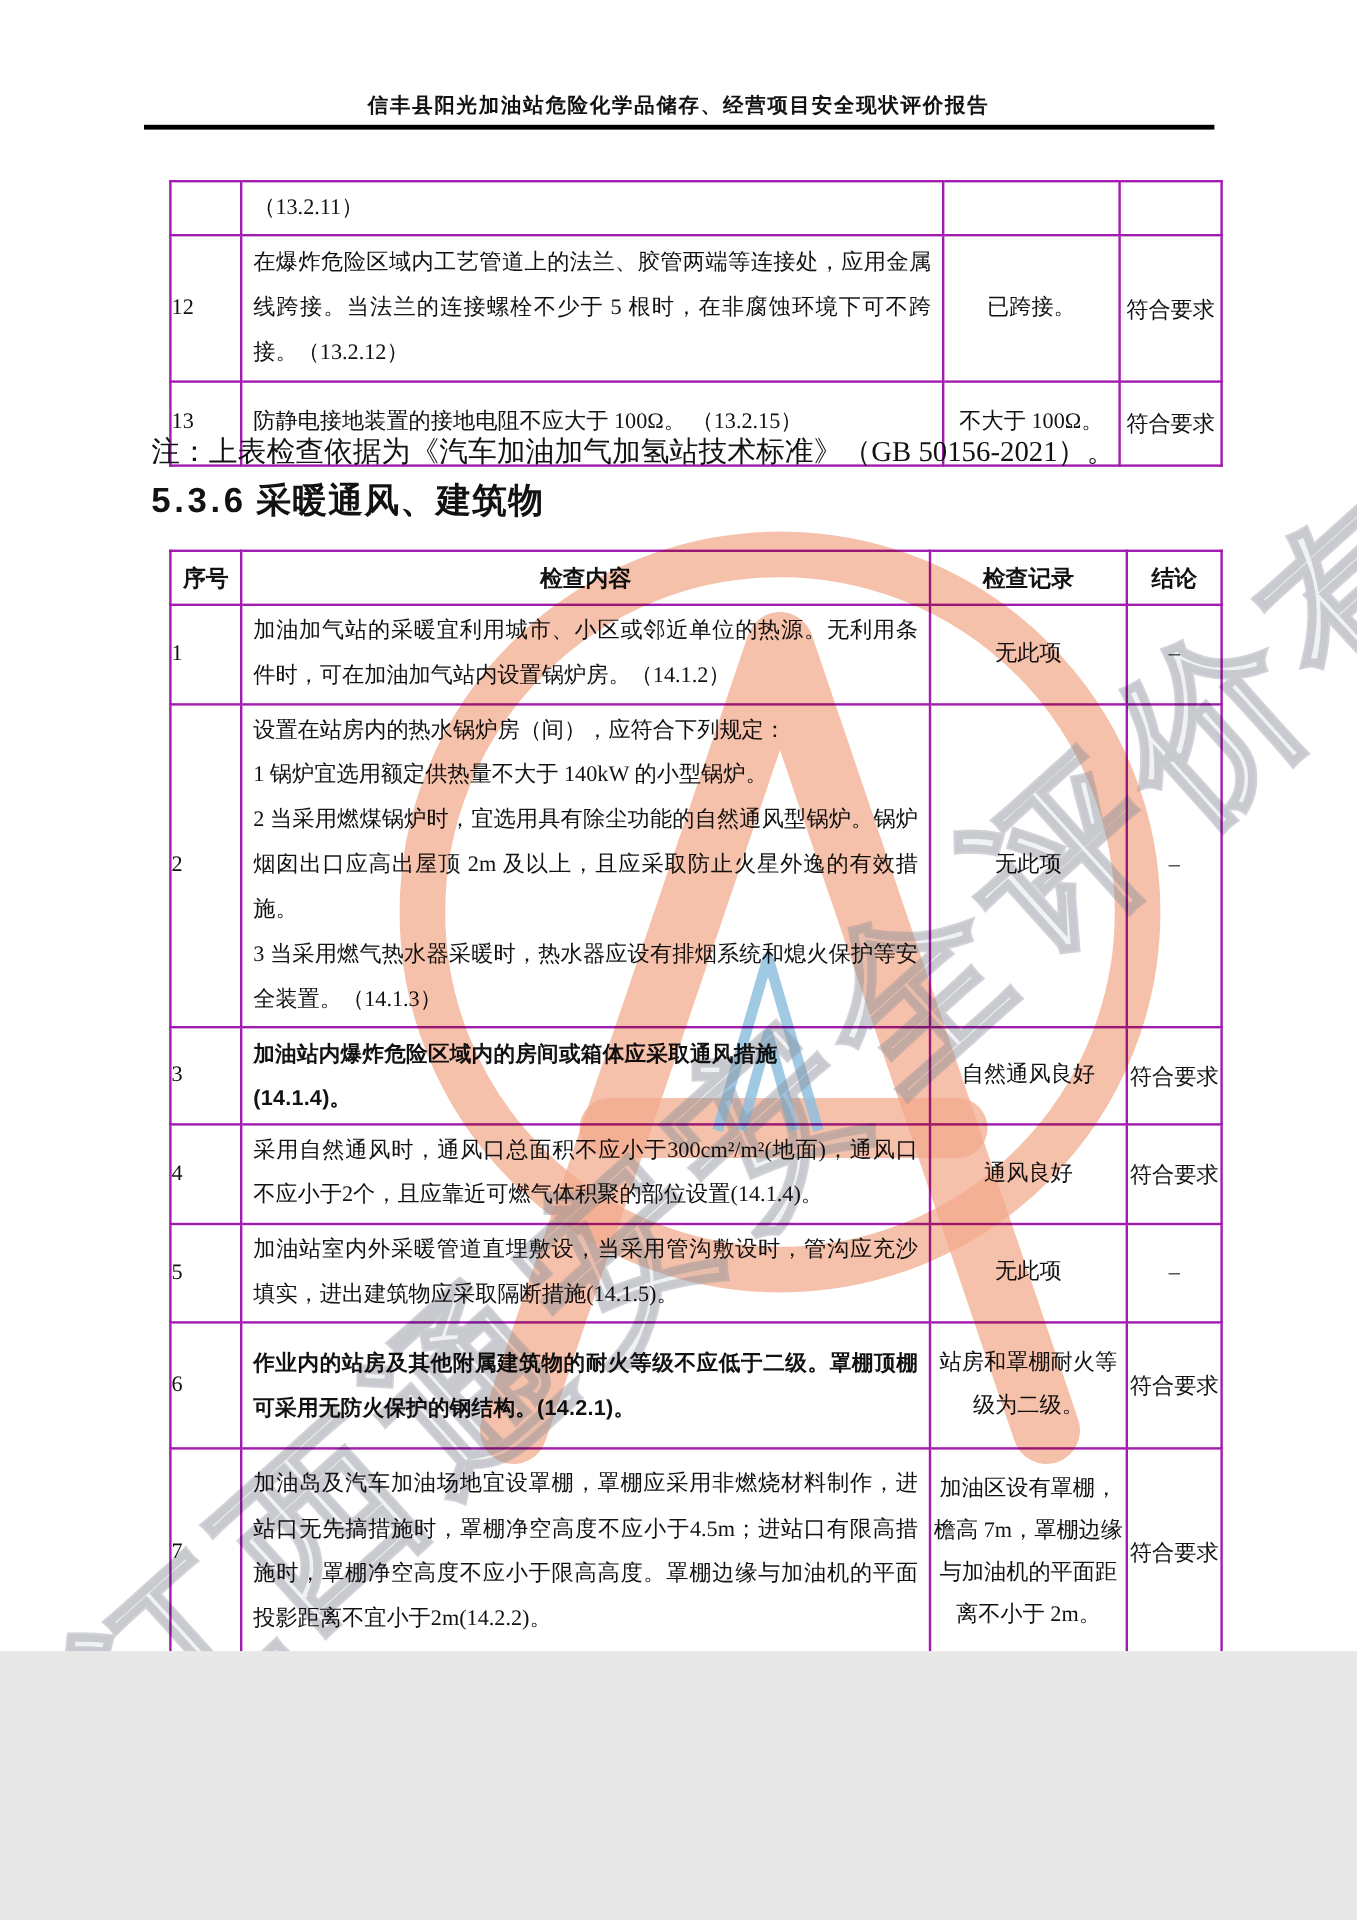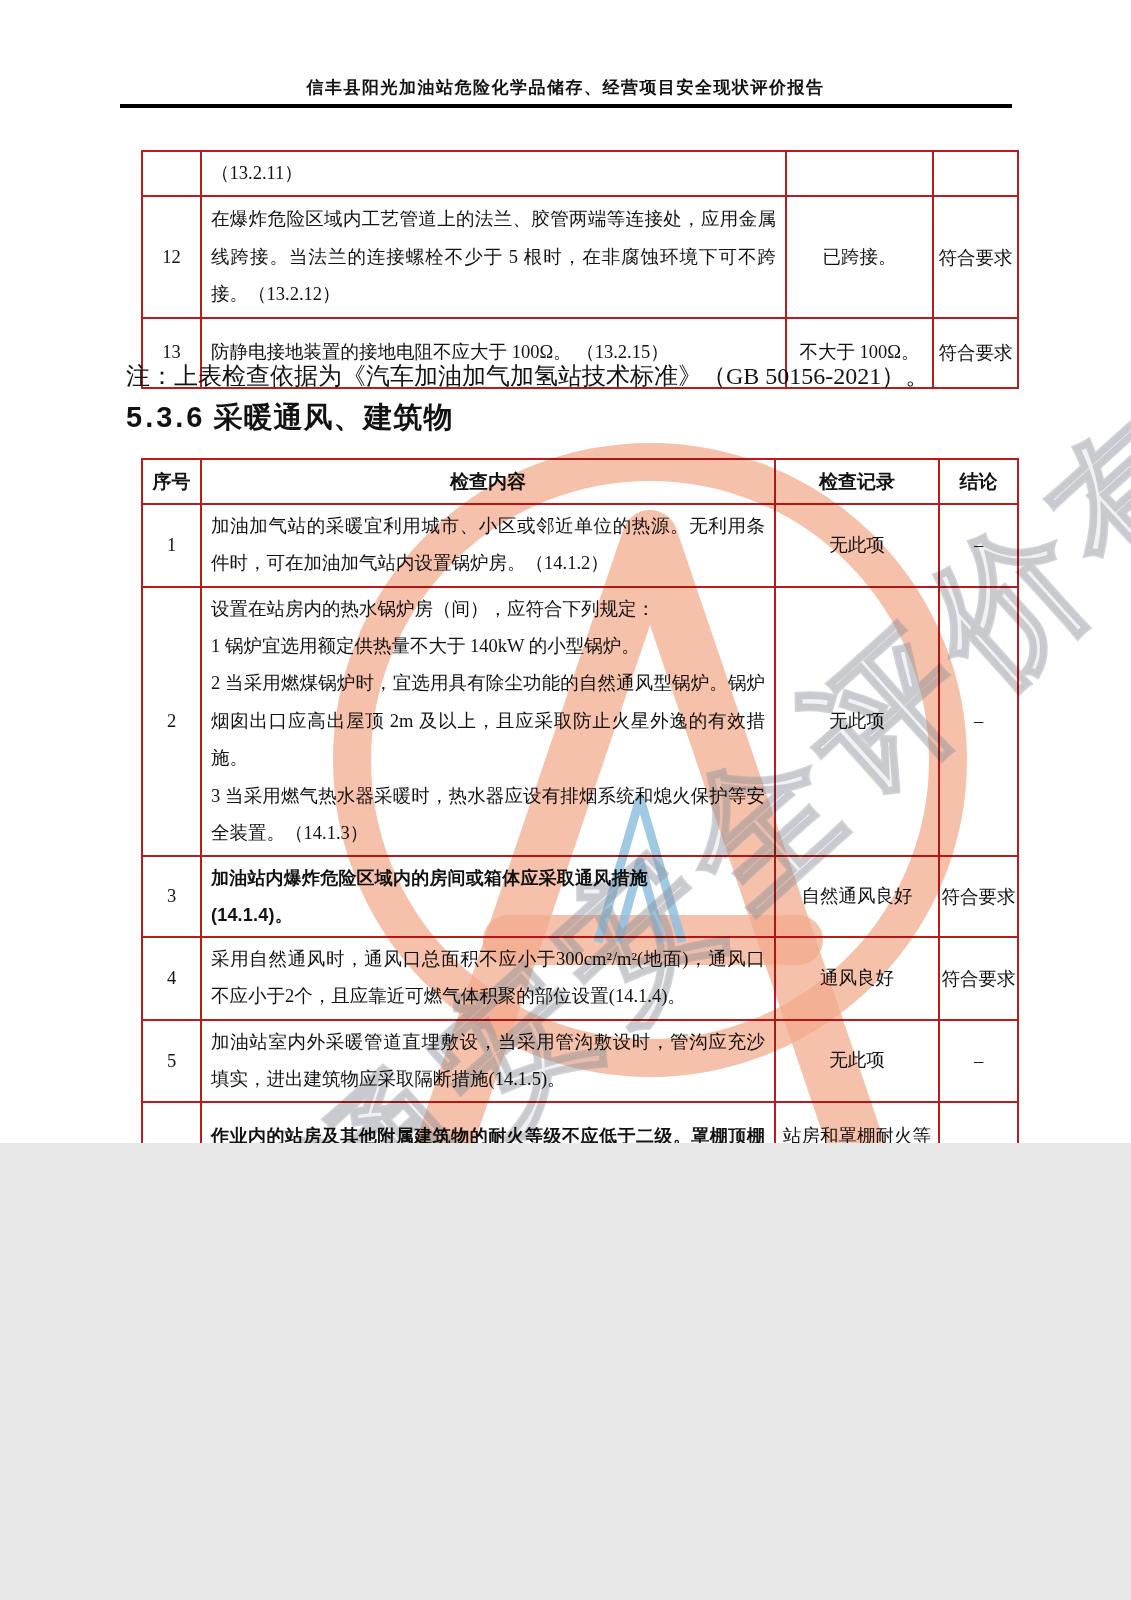--- a/index.html
+++ b/index.html
@@ -1,35 +1,35 @@
 <!DOCTYPE html>
 <html><head>
 <meta charset="utf-8">
 <style>
   * { margin:0; padding:0; box-sizing:border-box; }
   html,body { background:#e8e8e8; }
   .page {
-    position:relative; width:1131px; height:1143px; margin:0 auto;
+    position:relative; width:1131px; height:1376px; margin:0 auto;
     background:#ffffff; overflow:hidden;
     font-family:"Liberation Serif","DejaVu Serif",serif; color:#121212;
   }
   
   .doc-header {
     position:absolute; top:76px; left:0; width:100%;
     text-align:center; font-size:17px; font-weight:600; letter-spacing:1.5px;
   }
   .header-rule {
     position:absolute; top:104px; left:120px; width:892px; height:4px; background:#000;
   }
   
   table { border-collapse:collapse; table-layout:fixed; position:absolute; background:transparent; }
-  td, th { border:2px solid #b91c1c; vertical-align:middle; font-size:18.5px; overflow:hidden; }
+  td, th { border:2px solid #a21caf; vertical-align:middle; font-size:18.5px; overflow:hidden; }
   .t1 { top:150px; left:141px; width:876px; }
   .t2 { top:458px; left:141px; width:876px; }
-  .num  { text-align:center; }
+  .num  { text-align:left; }
   .content { text-align:justify; padding:3px 9px 3px 9px; line-height:2.02; white-space:pre-line; }
   .rec  { text-align:center; line-height:1.9; white-space:pre-line; padding:16px 2px; }
   .con  { text-align:center; padding:2px 0; }
   .t2 th { font-weight:600; font-size:19px; text-align:center; }
   .bold-row { font-weight:bold; font-family:"Liberation Sans","DejaVu Sans",sans-serif; font-size:18px; letter-spacing:0.2px; }
   
   .note { position:absolute; top:360px; left:126px; font-size:24px; }
   .section-heading {
     position:absolute; top:398px; left:126px;
     font-family:"Liberation Sans","DejaVu Sans",sans-serif;

